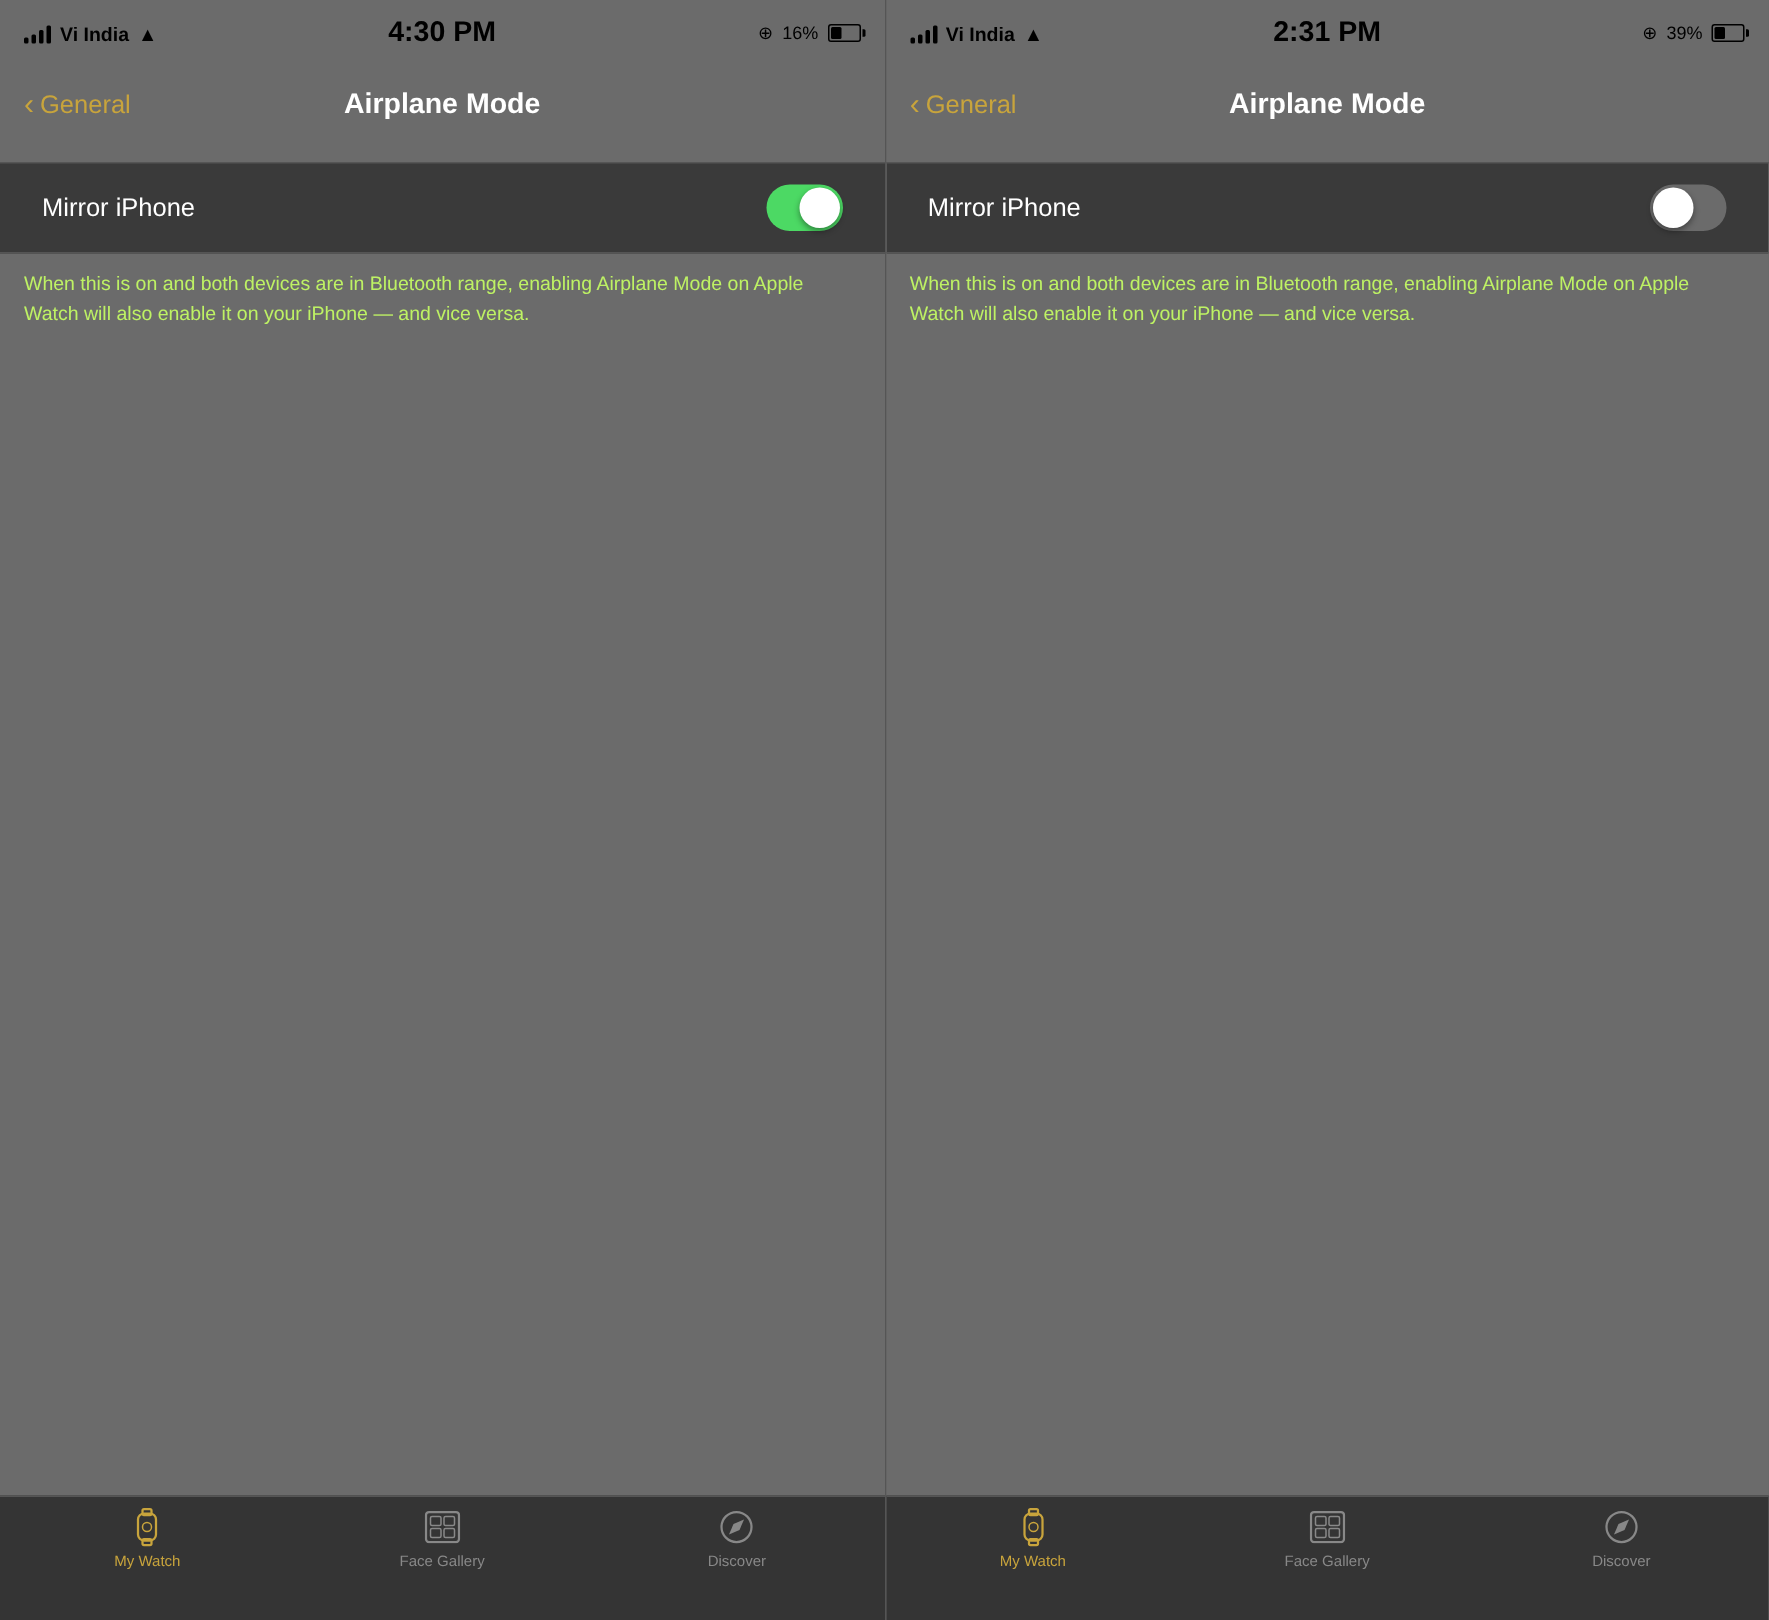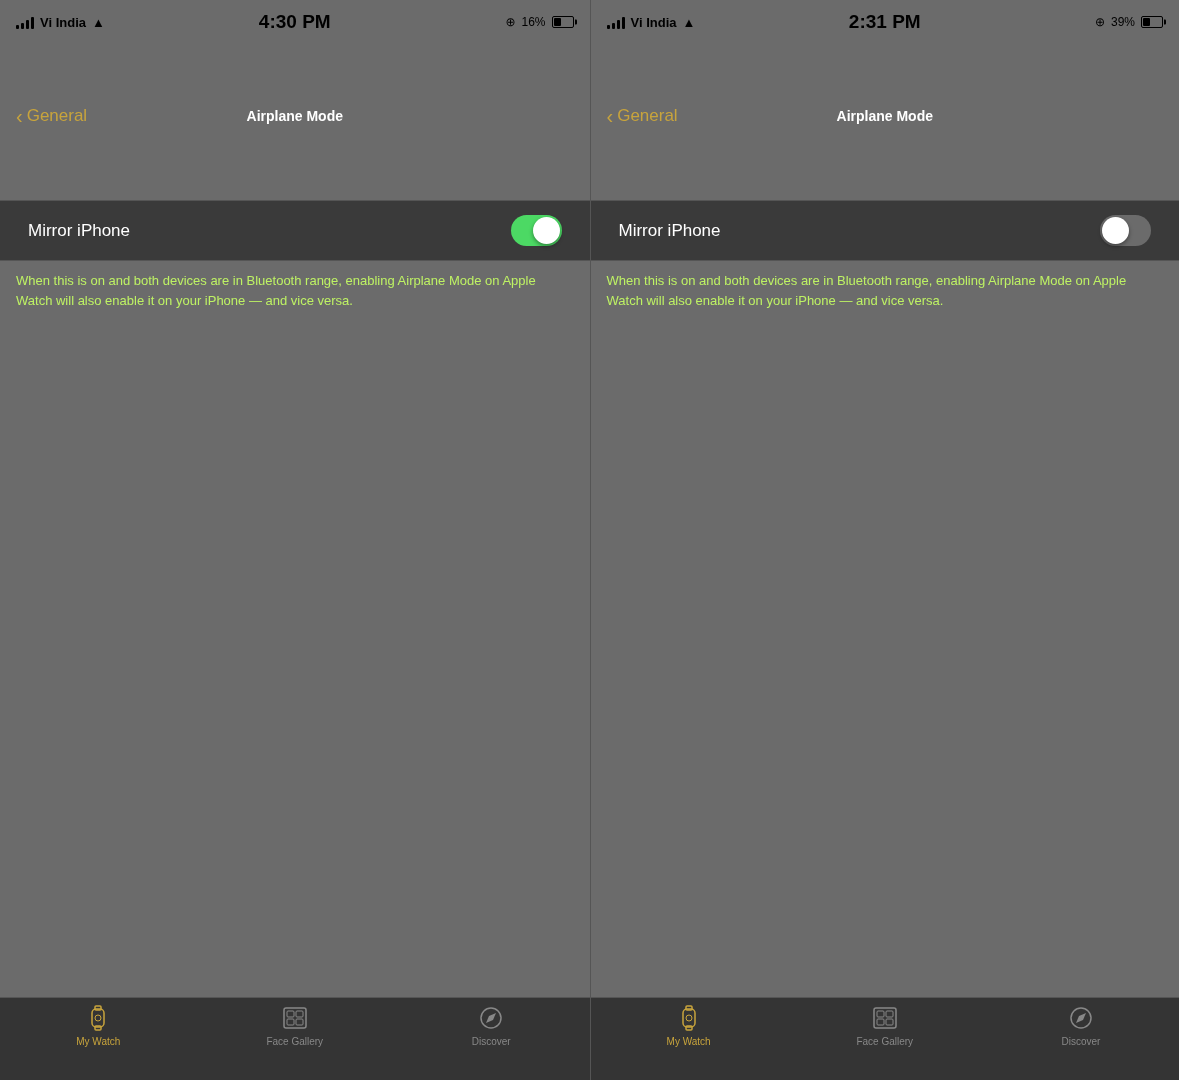--- a/index.html
+++ b/index.html
@@ -12,21 +12,20 @@
       overflow: hidden;
     }
 
     .phone-panel {
       width: 589.5px;
       height: 1080px;
       background: #6b6b6b;
       display: flex;
       flex-direction: column;
       position: relative;
-      gap: 46px;
     }
 
     .phone-panel + .phone-panel {
       border-left: 1px solid #555;
     }
 
     
     .status-bar {
       height: 44px;
       display: flex;
@@ -132,21 +131,21 @@
     }
     .back-chevron {
       font-size: 20px;
       color: #c8a43c;
       line-height: 1;
     }
     .nav-title {
       position: absolute;
       left: 50%;
       transform: translateX(-50%);
-      font-size: 14px;
+      font-size: 19px;
       font-weight: 600;
       color: #fff;
     }
 
     
     .content {
       flex: 1;
       background: #6b6b6b;
       overflow: hidden;
     }

